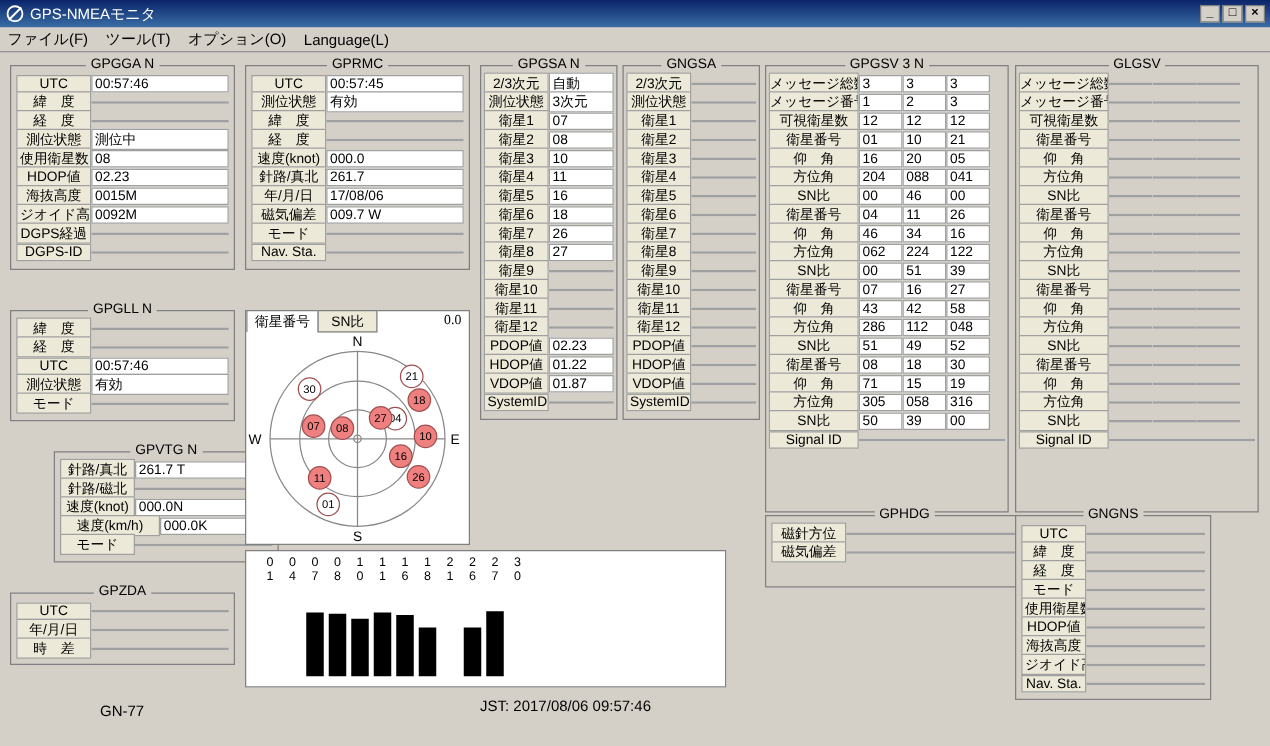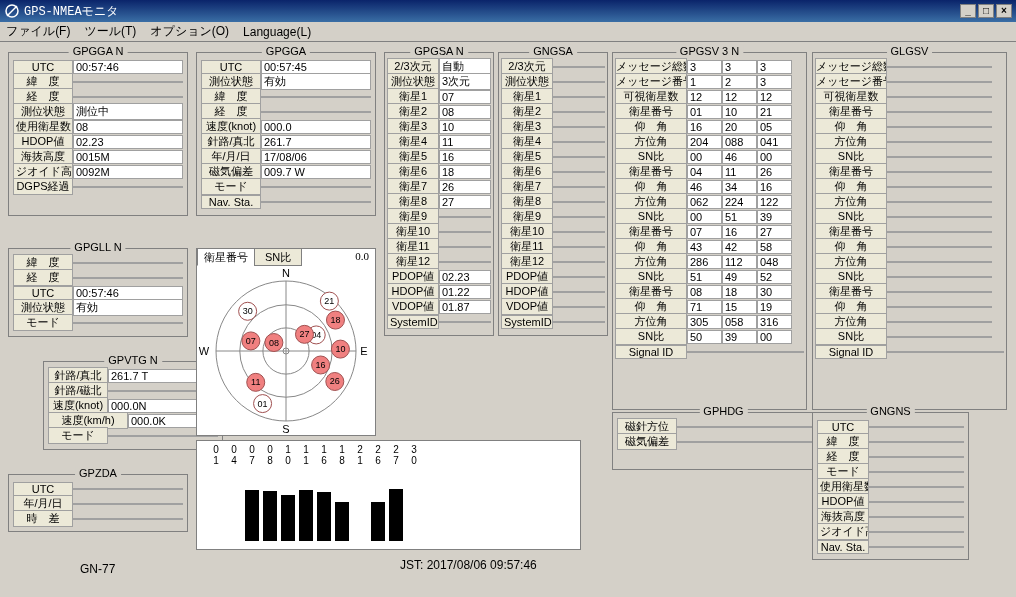--- a/index.html
+++ b/index.html
@@ -1,19 +1,19 @@
 <!DOCTYPE html>
 <html><head>
 <meta charset="utf-8">
 <style>
   * { box-sizing: border-box; font-family: "MS Gothic", "MS PGothic", sans-serif; }
   body { margin: 0; background: #d4d0c8; width: 1016px; height: 597px; overflow: hidden; font-size: 11px; }
   .titlebar { background: linear-gradient(#0a246a, #3a6ea5); color: #fff; height: 22px; display: flex; align-items: center; padding: 0 4px; }
   .titlebar .icon { width: 16px; height: 16px; margin-right: 4px; display:inline-flex;align-items:center;justify-content:center; }
-  .titlebar .title { font-size: 12px; font-family: Liberation Mono, monospace; }
+  .titlebar .title { font-size: 12px; }
   .winbtns { margin-left: auto; display: flex; gap: 2px; }
   .winbtn { width: 16px; height: 14px; background: #d4d0c8; border: 1px solid #808080; font-size: 10px; line-height: 12px; text-align: center; color: #000; font-weight: bold; font-family: Arial; }
   .menubar { background: #d4d0c8; height: 20px; display: flex; align-items: center; padding: 0 6px; gap: 14px; border-bottom: 1px solid #808080; font-size: 12px; }
   .content { position: relative; width: 1016px; height: 555px; background:#d4d0c8; }
   .group { position: absolute; border: 1px solid #808080; background:#d4d0c8; }
   .group > .legend { position: absolute; top: -8px; left: 50%; transform: translateX(-50%); background: #d4d0c8; padding: 0 4px; font-size: 11px; white-space: nowrap; }
   .row { display: flex; height: 15px; align-items: center; }
   .row .lbl { width: 60px; text-align: center; border: 1px solid #a0a0a0; background: #ece9d8; padding: 0 2px; font-size: 11px; overflow:hidden;white-space:nowrap; }
   .row .val { flex: 1; border: 1px solid #a0a0a0; background: #fff; padding: 0 2px; font-size: 11px; overflow:hidden;white-space:nowrap; }
   .row .lbl3 { width: 58px; text-align: center; border: 1px solid #a0a0a0; background: #ece9d8; font-size: 11px; overflow:hidden;white-space:nowrap;}
@@ -78,20 +78,24 @@
           <div class="val">0015M</div>
         </div>
         <div class="row">
           <div class="lbl" style="width: 60px;">ジオイド高</div>
           <div class="val">0092M</div>
         </div>
         <div class="row">
           <div class="lbl" style="width: 60px;">DGPS経過</div>
           <div class="val"></div>
         </div>
+        <div class="row">
+          <div class="lbl" style="width: 60px;">DGPS-ID</div>
+          <div class="val"></div>
+        </div>
       </div>
   </div>
 
   <div class="group" id="g-gpgll" style="left:8px;top:206px;width:180px;height:89px;">
     <div class="legend">GPGLL N</div>
     <div id="rows-gpgll" style="padding:6px 4px 2px 4px;">
         <div class="row">
           <div class="lbl" style="width: 60px;">緯　度</div>
           <div class="val"></div>
         </div>
@@ -152,21 +156,21 @@
           <div class="val"></div>
         </div>
         <div class="row">
           <div class="lbl" style="width: 60px;">時　差</div>
           <div class="val"></div>
         </div>
       </div>
   </div>
 
   <div class="group" id="g-gprmc" style="left:196px;top:10px;width:180px;height:164px;">
-    <div class="legend">GPGGA</div>
+    <div class="legend">GPRMC</div>
     <div id="rows-gprmc" style="padding:6px 4px 2px 4px;">
         <div class="row">
           <div class="lbl" style="width: 60px;">UTC</div>
           <div class="val">00:57:45</div>
         </div>
         <div class="row">
           <div class="lbl" style="width: 60px;">測位状態</div>
           <div class="val">有効</div>
         </div>
         <div class="row">
@@ -740,15 +744,15 @@
           <div class="val"></div>
         </div>
         <div class="row">
           <div class="lbl" style="width: 52px;">Nav. Sta.</div>
           <div class="val"></div>
         </div>
       </div>
   </div>
 
   <div style="position:absolute;left:80px;top:520px;font-size:12px;">GN-77</div>
-  <div style="position:absolute;left:384px;top:516px;font-size:12px;margin-left:16px;">JST: 2017/08/06 09:57:46</div>
+  <div style="position:absolute;left:384px;top:516px;font-size:12px;">JST: 2017/08/06 09:57:46</div>
 
 </div>
 
 </body></html>

